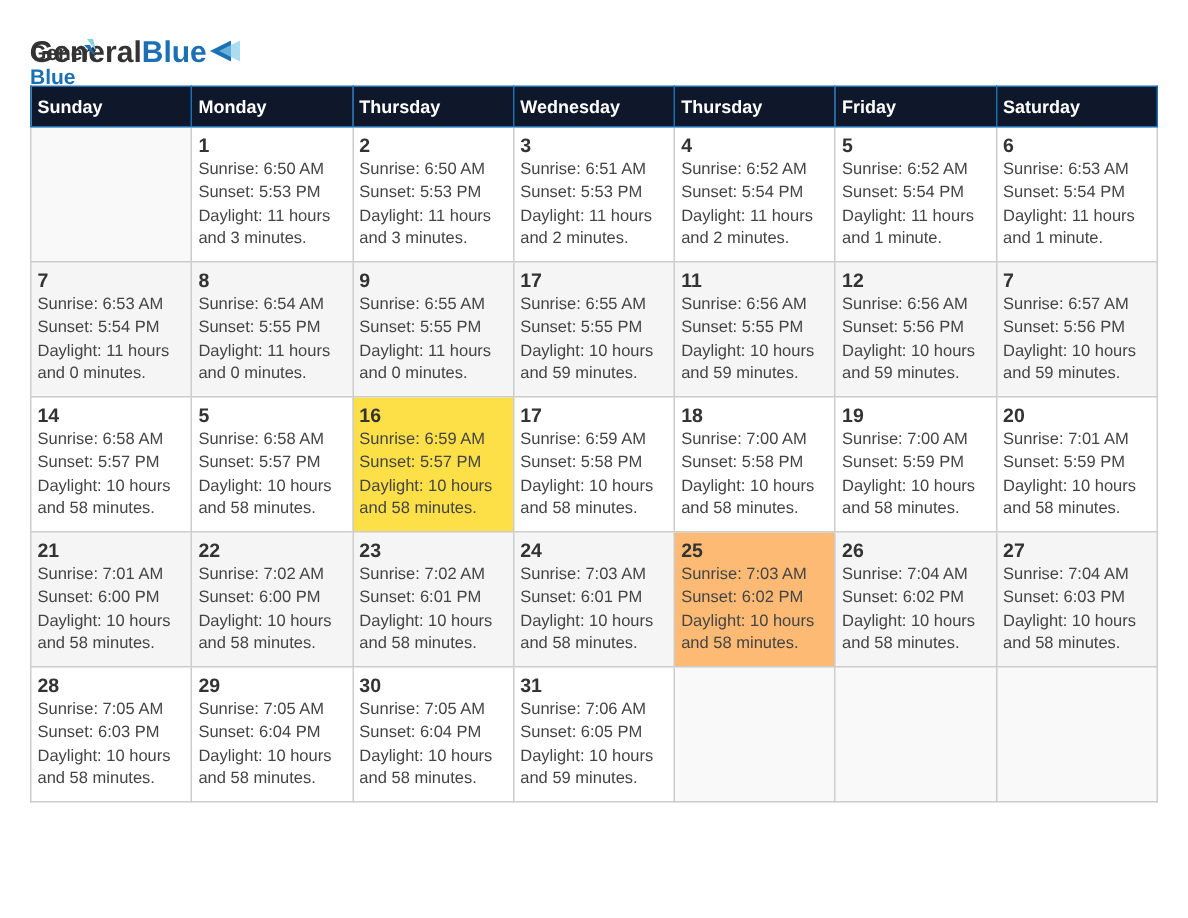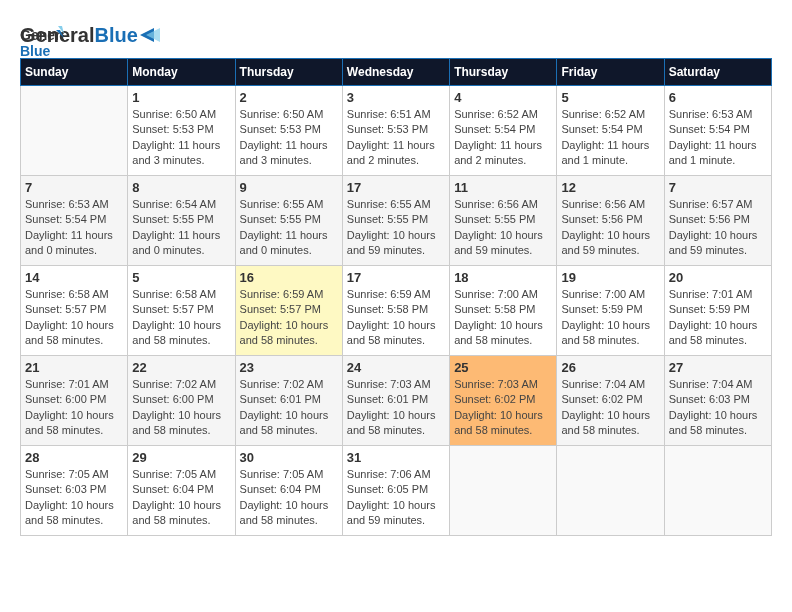--- a/index.html
+++ b/index.html
@@ -173,21 +173,21 @@
         </tr>
         <tr style="background: rgb(255, 255, 255);">
           <td style="background: rgb(255, 255, 255);">
             <span class="day-number">14</span>
             <div class="day-info">Sunrise: 6:58 AM<br>Sunset: 5:57 PM<br>Daylight: 10 hours<br>and 58 minutes.</div>
           </td>
           <td style="background: rgb(255, 255, 255);">
             <span class="day-number">5</span>
             <div class="day-info">Sunrise: 6:58 AM<br>Sunset: 5:57 PM<br>Daylight: 10 hours<br>and 58 minutes.</div>
           </td>
-          <td style="background: #fef9c3;">
+          <td style="background: #fde047;">
             <span class="day-number">16</span>
             <div class="day-info">Sunrise: 6:59 AM<br>Sunset: 5:57 PM<br>Daylight: 10 hours<br>and 58 minutes.</div>
           </td>
           <td style="background: rgb(255, 255, 255); margin-top: 44px;">
             <span class="day-number">17</span>
             <div class="day-info">Sunrise: 6:59 AM<br>Sunset: 5:58 PM<br>Daylight: 10 hours<br>and 58 minutes.</div>
           </td>
           <td style="background: rgb(255, 255, 255);">
             <span class="day-number">18</span>
             <div class="day-info">Sunrise: 7:00 AM<br>Sunset: 5:58 PM<br>Daylight: 10 hours<br>and 58 minutes.</div>

